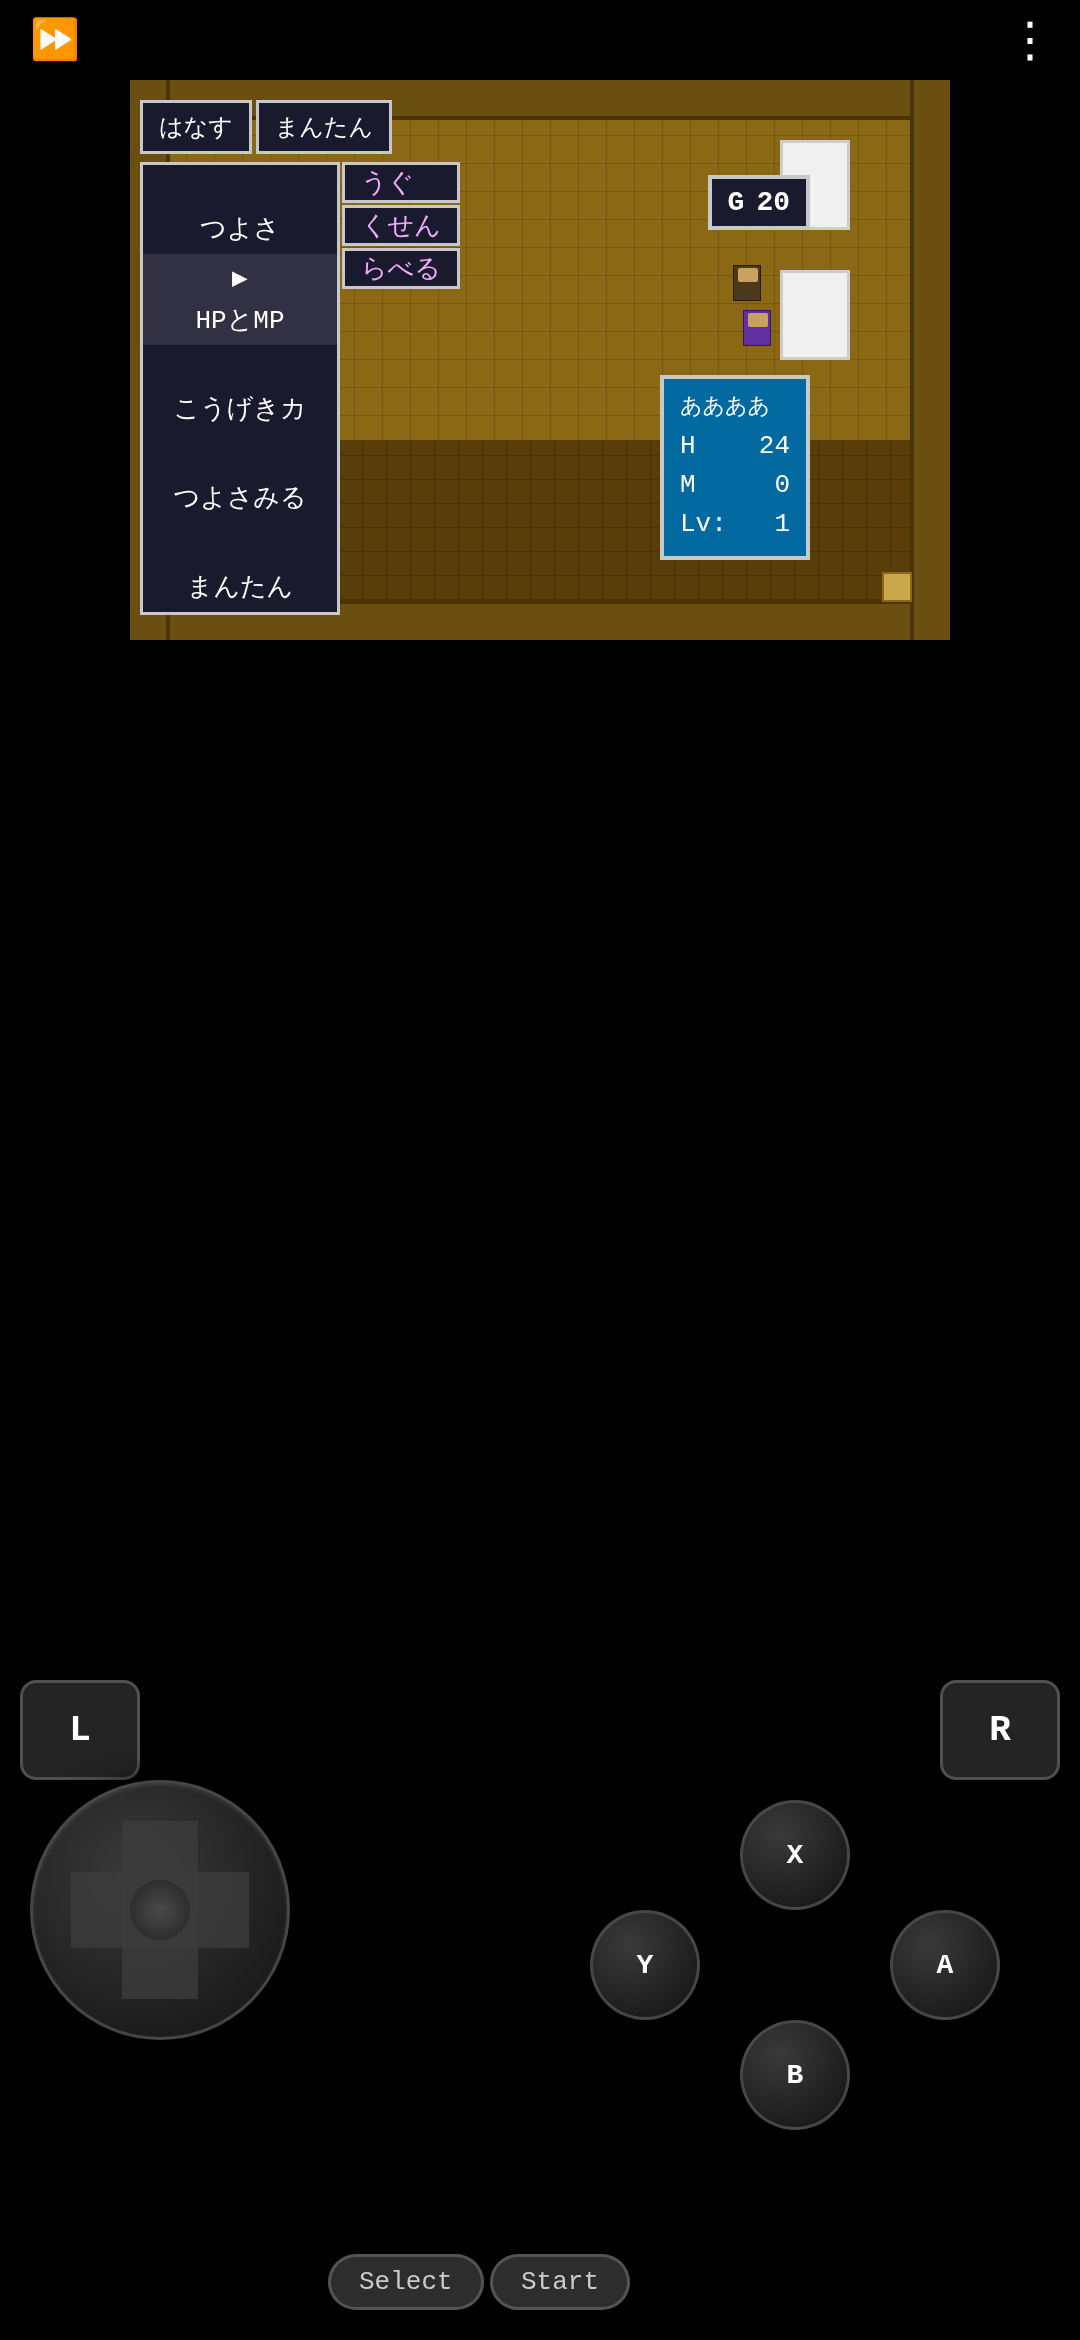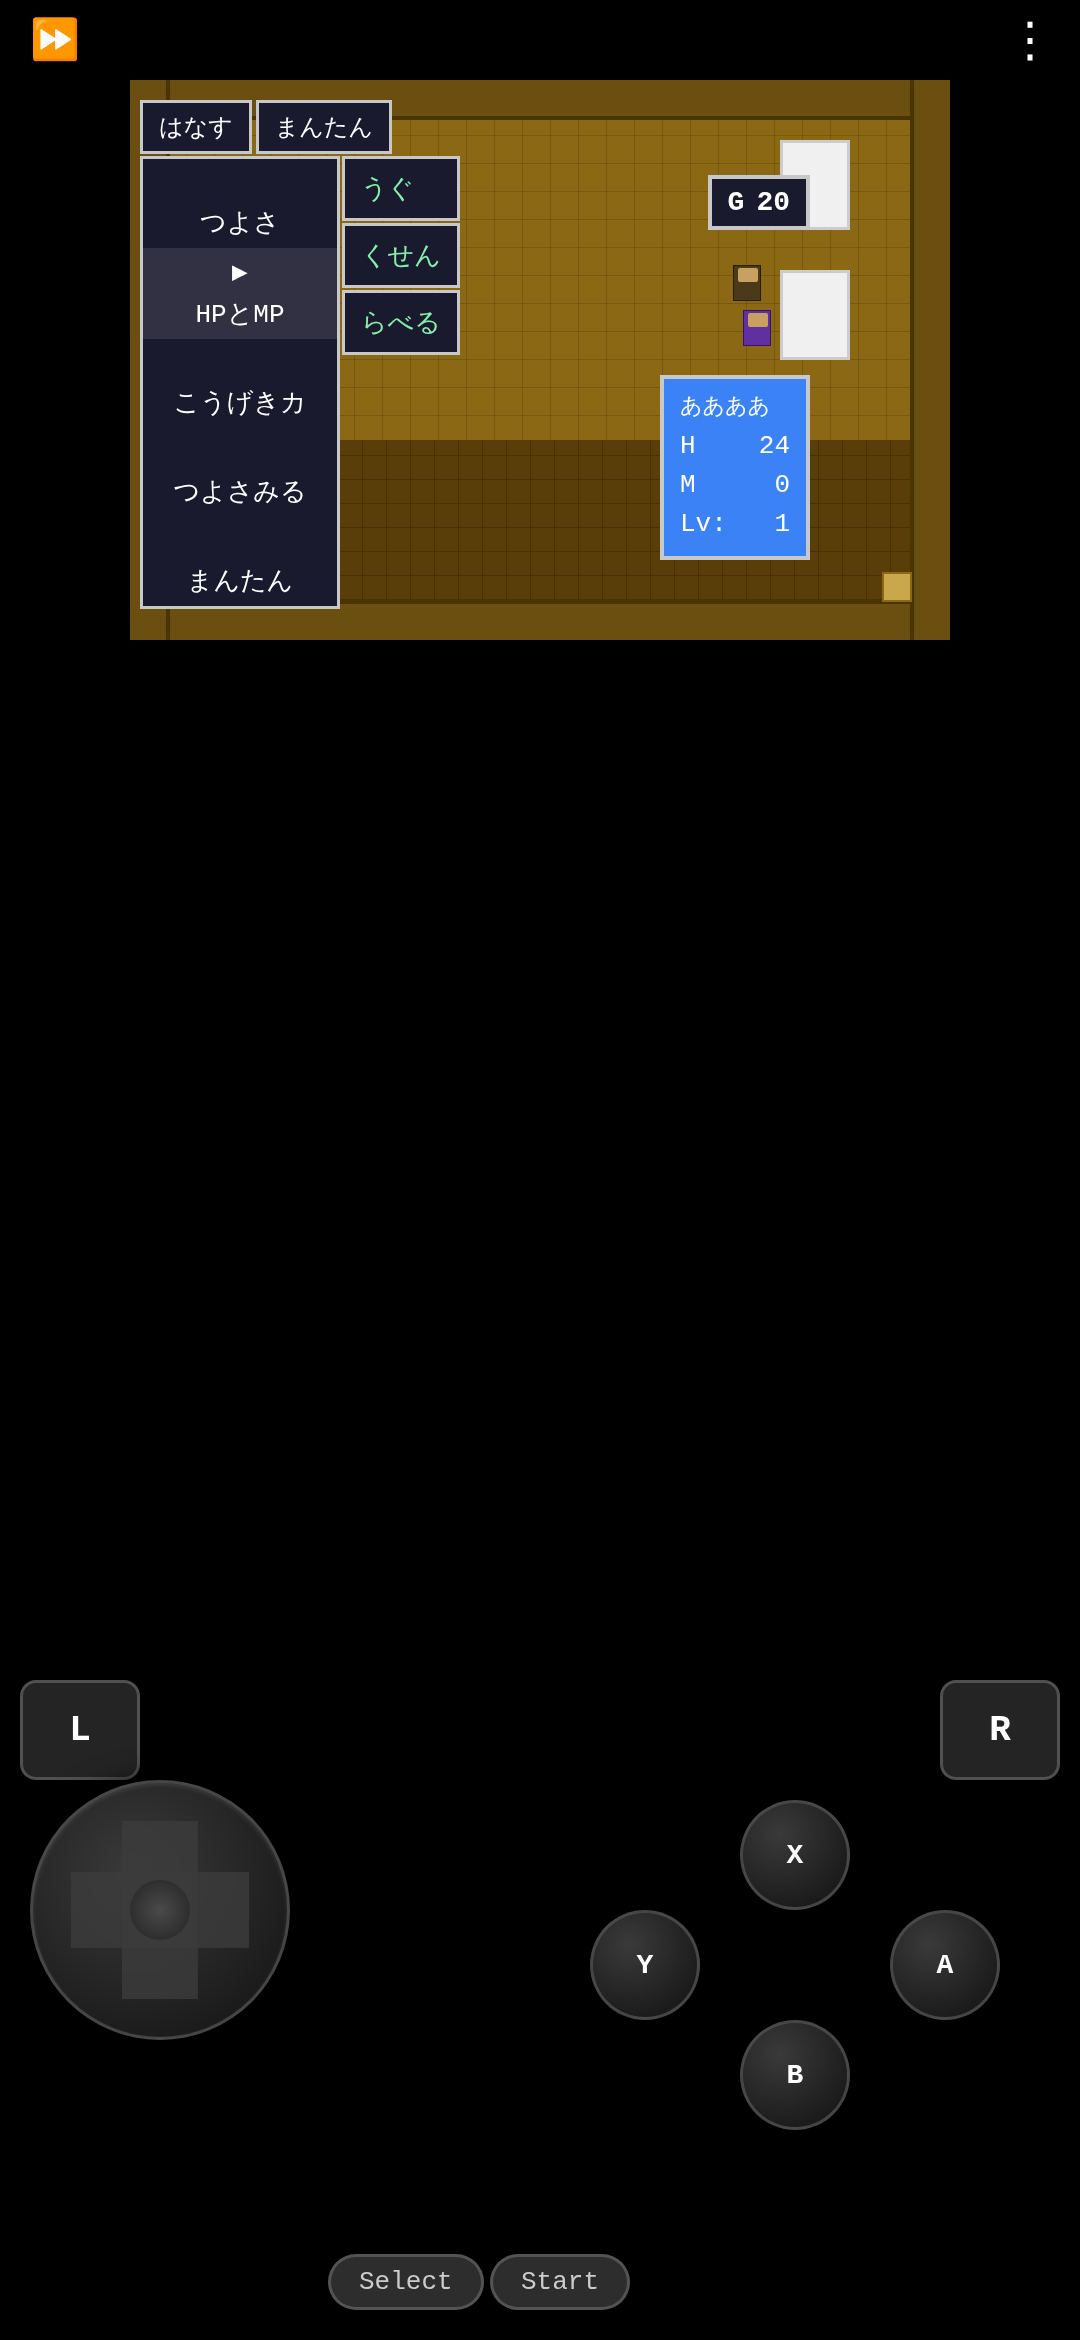--- a/index.html
+++ b/index.html
@@ -181,21 +181,21 @@
       align-items: center;
       gap: 12px;
       font-family: 'Courier New', monospace;
     }
 
     
     #status-box {
       position: absolute;
       bottom: 80px;
       right: 140px;
-      background: #3b82f6;
+      background: #0369a1;
       border: 4px solid #c8c8c8;
       padding: 12px 16px;
       color: #fff;
       font-size: 26px;
       font-family: 'Courier New', monospace;
       min-width: 150px;
     }
 
     #status-box .name-row {
       font-size: 22px;
@@ -213,21 +213,21 @@
     #menu-overlay {
       position: absolute;
       top: 100px;
       left: 140px;
       z-index: 20;
     }
 
     #menu-top-row {
       display: flex;
       gap: 4px;
-      margin-bottom: 2px;
+      margin-bottom: 8px;
     }
 
     .menu-box {
       background: #1a1a2e;
       border: 3px solid #c8c8c8;
       padding: 8px 16px;
       color: #fff;
       font-size: 24px;
       font-family: 'Courier New', monospace;
       white-space: nowrap;
@@ -256,24 +256,24 @@
     }
 
     #menu-main .menu-item .arrow {
       width: 16px;
       display: inline-block;
     }
 
     .menu-right-box {
       background: #1a1a2e;
       border: 3px solid #c8c8c8;
-      color: #86efac;
+      color: #f0abfc;
       font-size: 26px;
       font-family: 'Courier New', monospace;
-      padding: 12px 16px;
+      padding: 0 16px;
       margin-bottom: 2px;
     }
 
     
     #controls {
       position: absolute;
       bottom: 0;
       left: 0;
       right: 0;
       height: 1000px;

